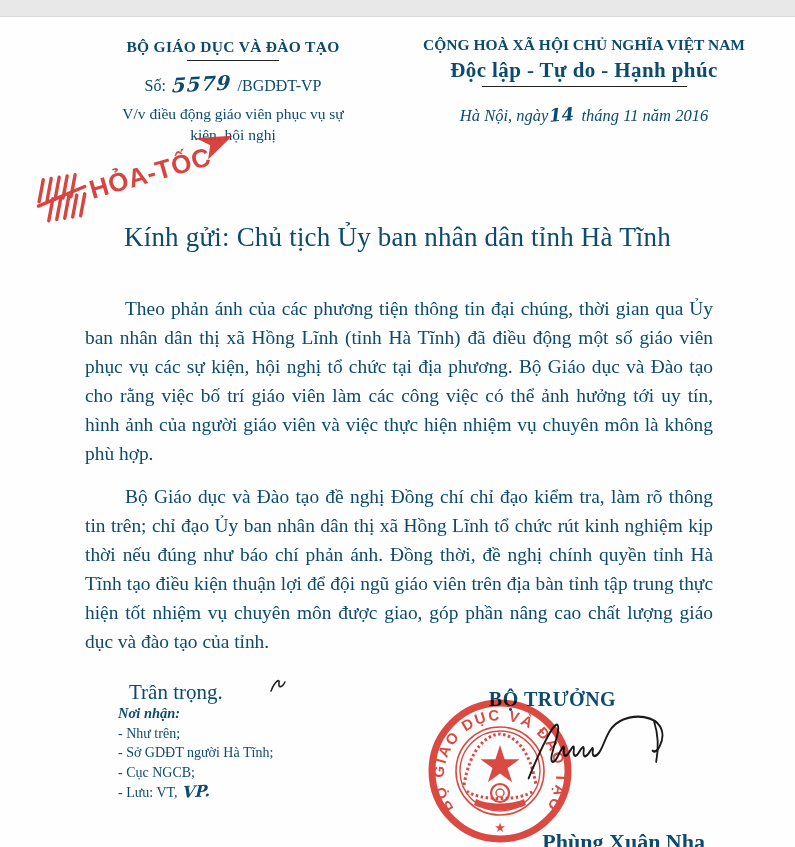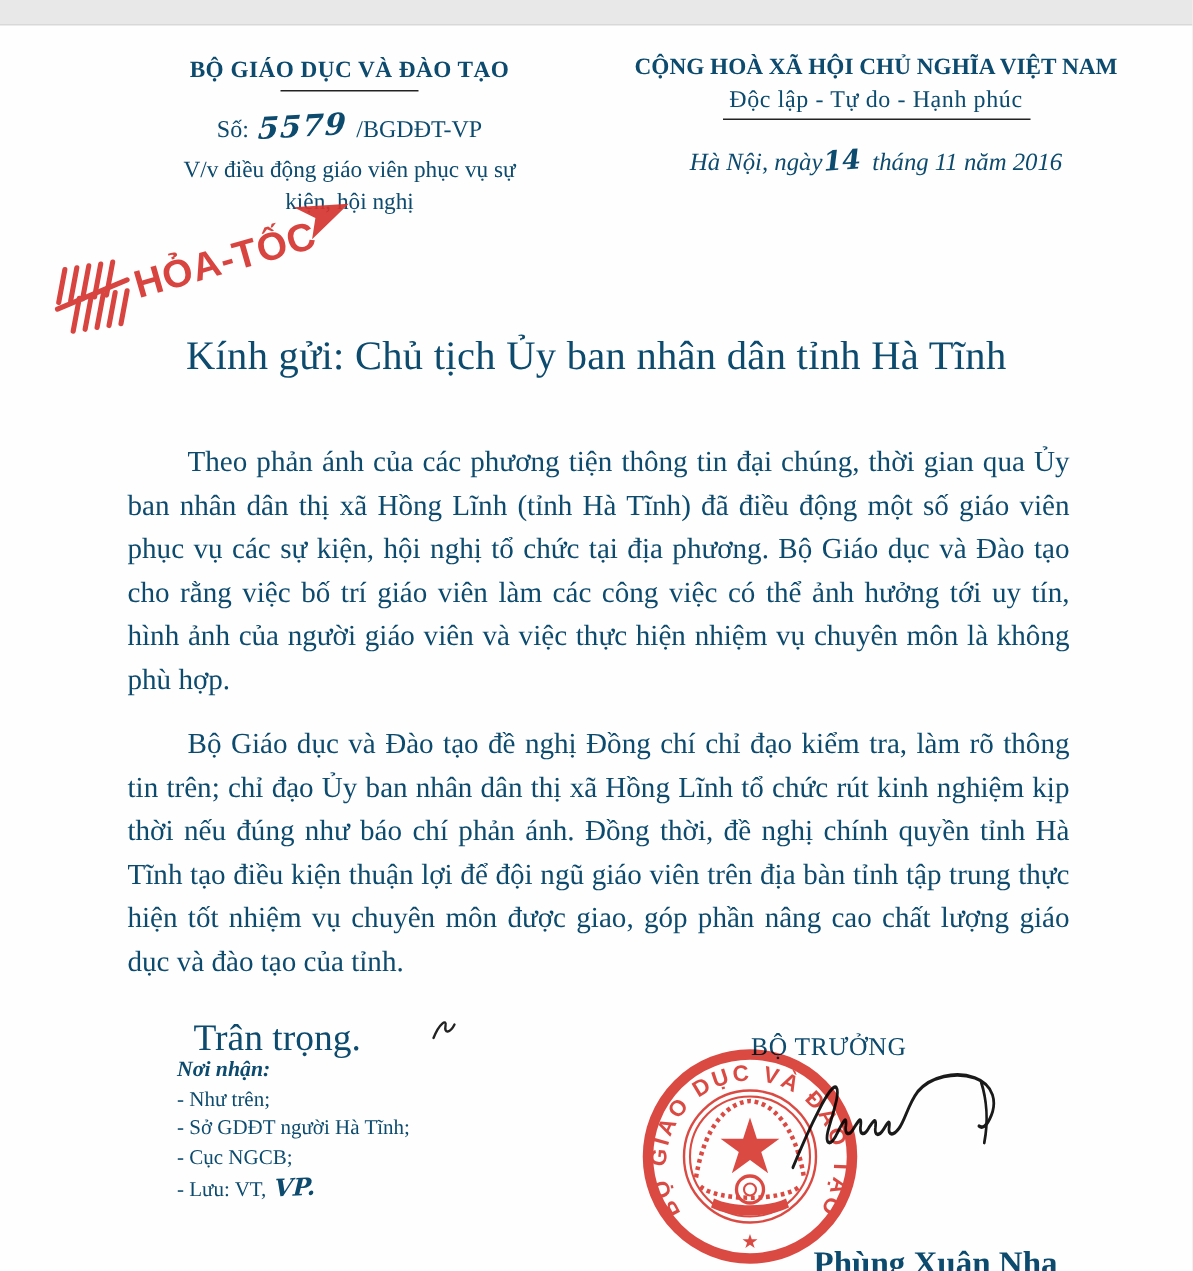--- a/index.html
+++ b/index.html
@@ -22,49 +22,49 @@
   .rule-right{width:205px;margin-top:3px;}
   .doc-number{margin-top:11px;font-size:16px;white-space:nowrap;}
   .handwritten{
     font-family:"DejaVu Serif","Liberation Serif",serif;
     font-style:italic;font-weight:600;
     display:inline-block;transform:rotate(-3deg) skewX(-6deg);
   }
   .doc-number .handwritten{font-size:20px;letter-spacing:1px;margin:0 2px;}
   .doc-subject{margin-top:7px;font-size:15.5px;line-height:21px;}
   .country{font-weight:bold;font-size:15.5px;white-space:nowrap;text-align:center;}
-  .motto{font-weight:normal;font-size:16px;margin-top:4px;letter-spacing:.4px;}
+  .motto{font-weight:bold;font-size:21px;margin-top:4px;letter-spacing:.4px;}
   .date-line{margin-top:17px;font-style:italic;font-size:16.5px;white-space:nowrap;}
   .date-line .handwritten{font-size:18px;margin:0 3px 0 1px;transform:rotate(-4deg);}
   
   .hoatoc{
     position:absolute;left:38px;top:152px;width:210px;height:60px;
     transform:rotate(-16deg);transform-origin:30px 40px;
     opacity:.92;
   }
   
   .recipient{
     position:absolute;left:0;top:206px;width:100%;
     text-align:center;font-size:27px;letter-spacing:.2px;
   }
   
   .body-text{
     position:absolute;left:85px;top:278px;width:628px;
     font-size:19.4px;line-height:29px;text-align:justify;
   }
   .body-text p{margin:0 0 14px 0;text-indent:40px;}
-  .closing{margin-top:16px;text-indent:44px;font-size:25px;}
+  .closing{margin-top:16px;text-indent:44px;font-size:21px;}
   .paraph{display:inline-block;vertical-align:6px;margin-left:2px;}
   
   .noinhan{position:absolute;left:118px;top:688px;font-size:14px;line-height:19.5px;}
   .noinhan-title{font-weight:bold;font-style:italic;font-size:14.5px;}
   .noinhan .handwritten{font-size:16px;margin-left:2px;}
   .signer-title{
     position:absolute;left:400px;top:672px;width:305px;
-    text-align:center;font-weight:normal;font-size:17px;letter-spacing:.5px;
+    text-align:center;font-weight:bold;font-size:20px;letter-spacing:.5px;
   }
   .signer-name{
     position:absolute;left:400px;top:813px;width:305px;
     text-align:right;font-weight:bold;font-size:22px;
   }
   .signature{position:absolute;left:523px;top:698px;}
   .seal{
     position:absolute;left:425px;top:680px;
     mix-blend-mode:multiply;opacity:.92;
   }

